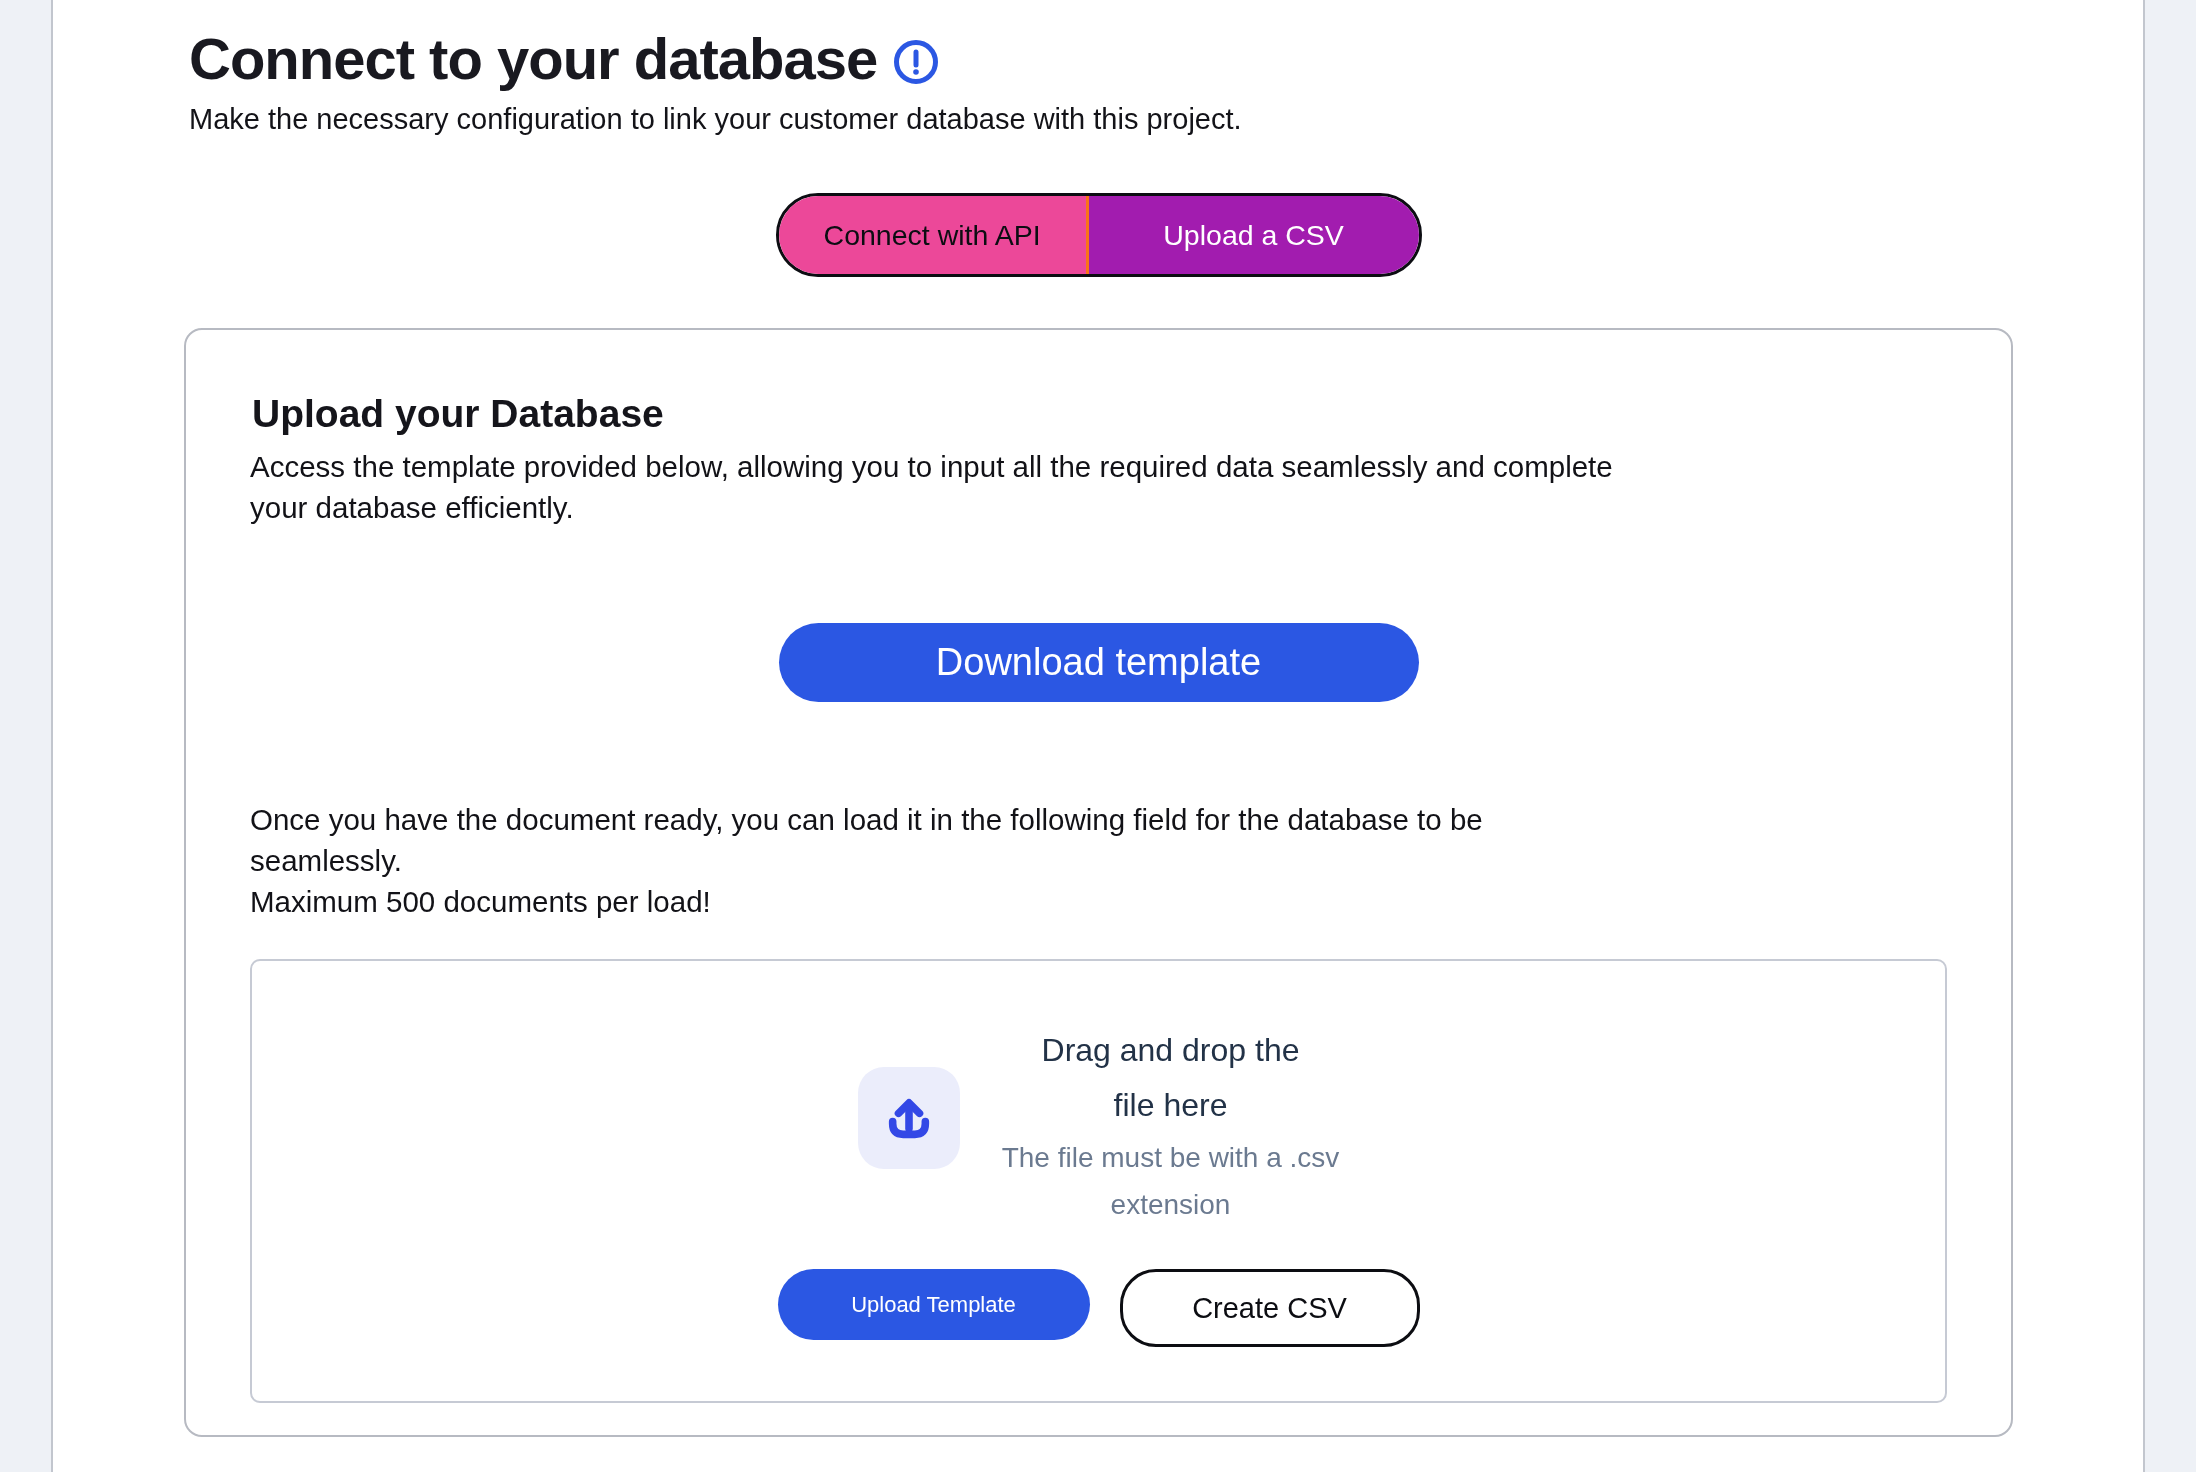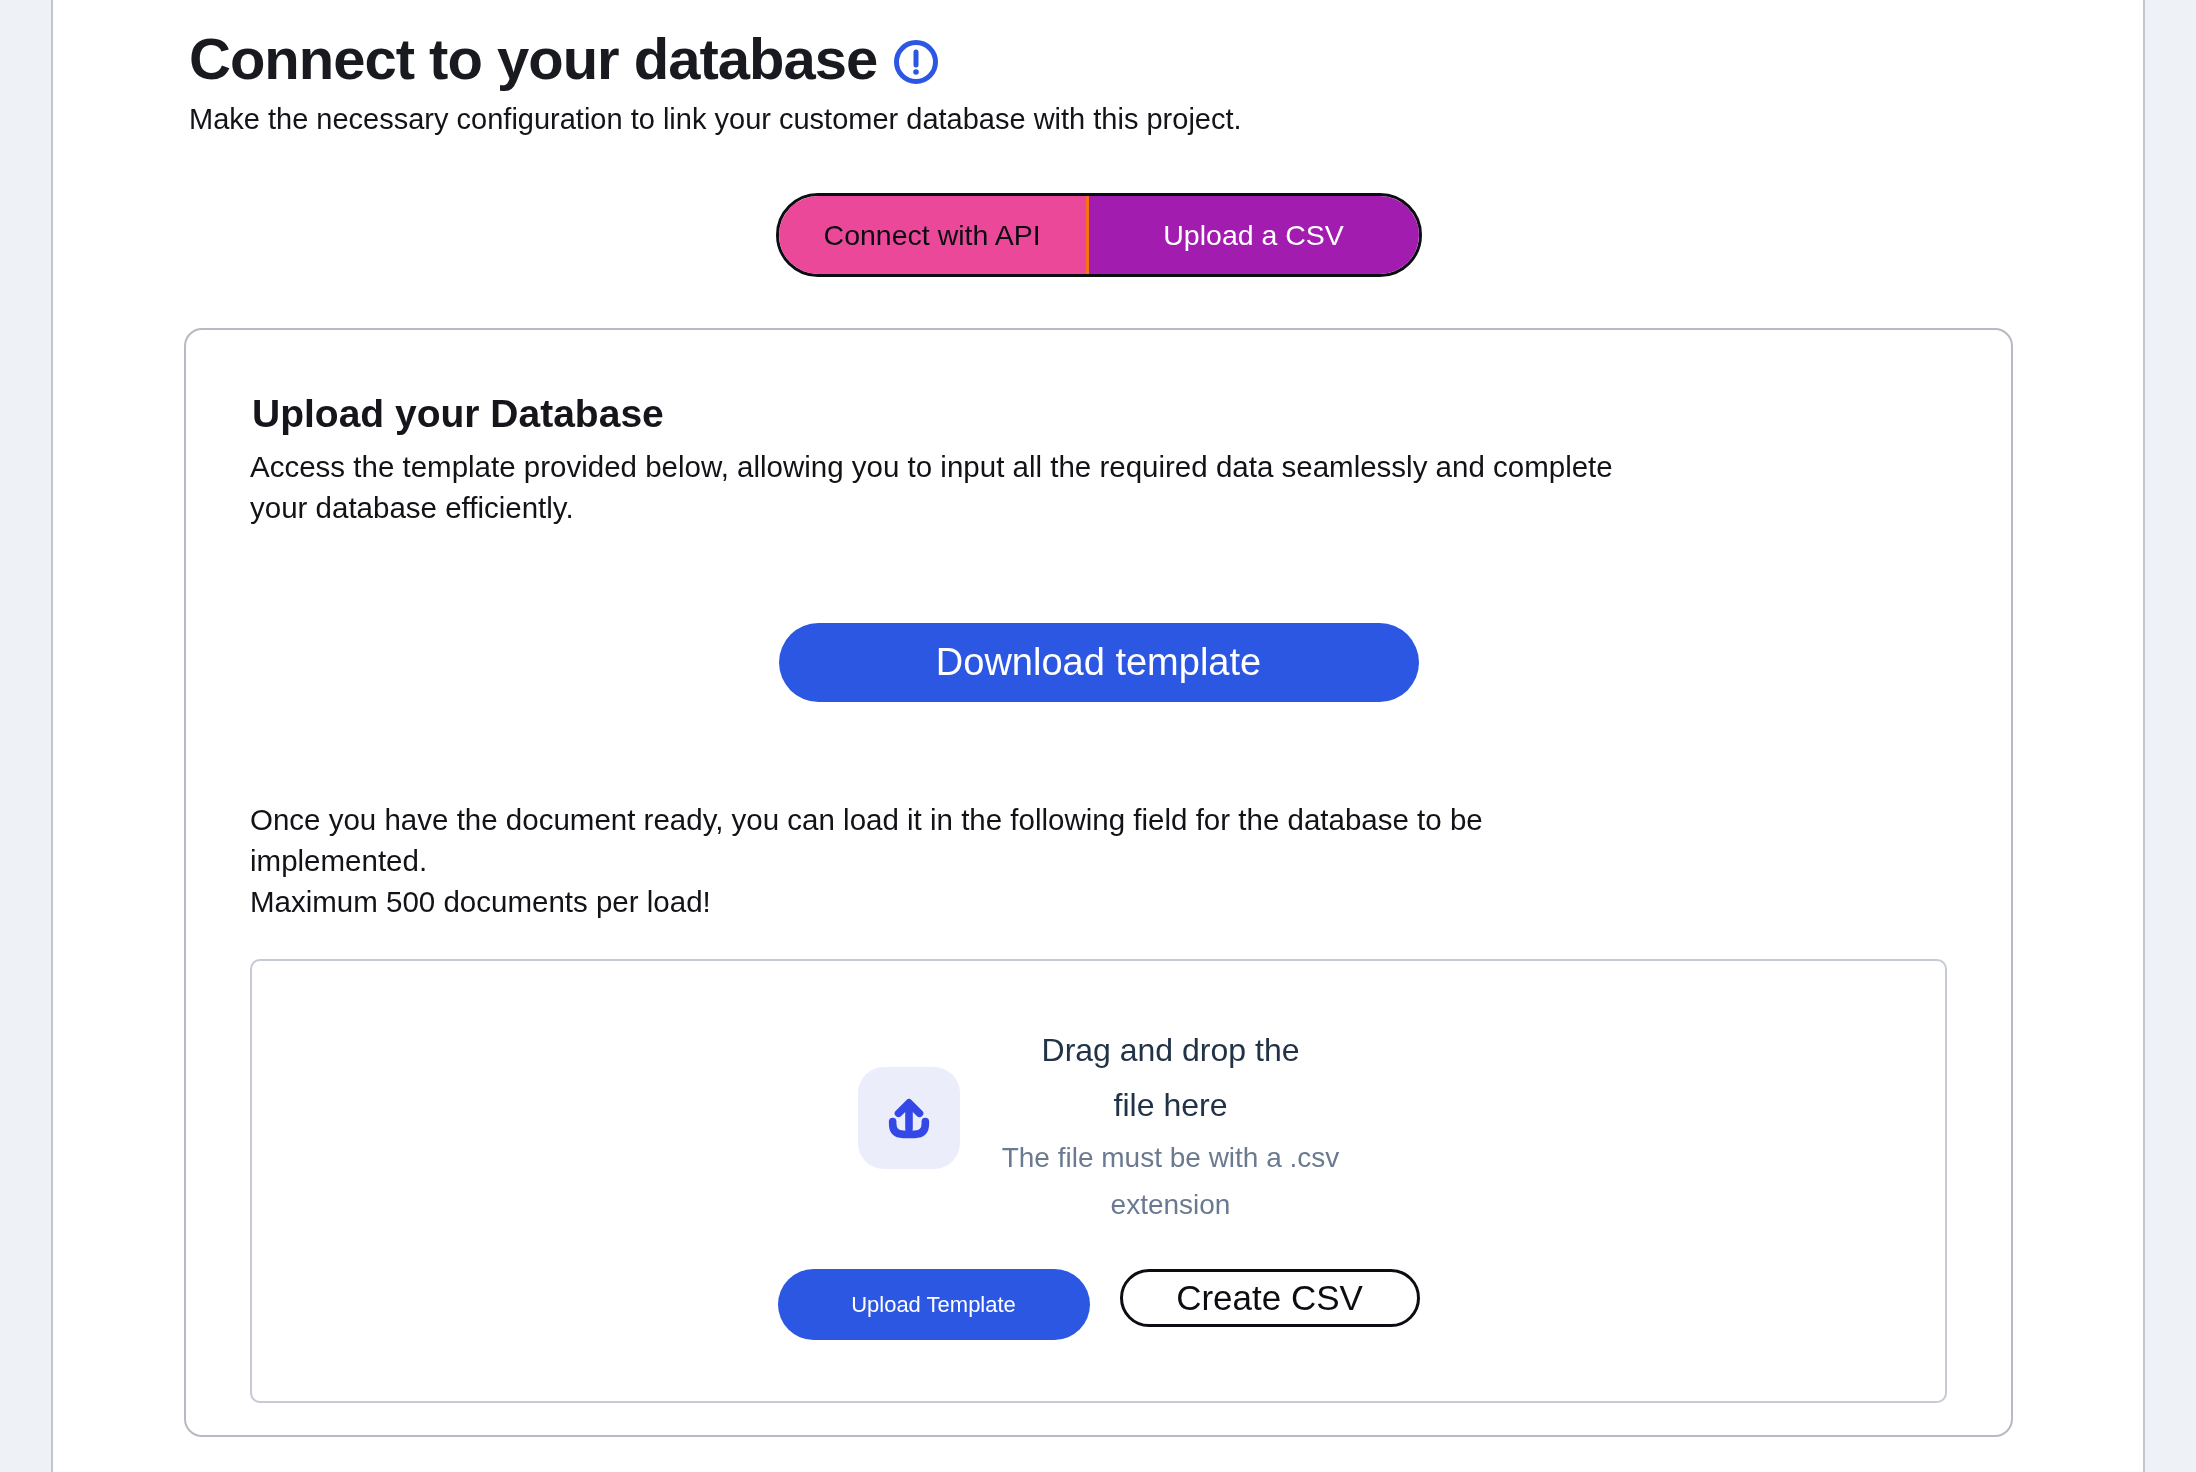--- a/index.html
+++ b/index.html
@@ -44,22 +44,22 @@
   .dz-row{display:flex;align-items:flex-start;}
   .tile{width:102px;height:102px;background:#ebedfb;border-radius:26px;display:flex;
         align-items:center;justify-content:center;margin-top:44px;margin-right:42px;}
   .upload-svg{width:56px;height:56px;}
   .dz-text{text-align:center;}
   .dz-title{font-size:32px;line-height:55px;color:#223247;}
   .dz-hint{font-size:28px;line-height:45px;color:#6b7a90;margin-top:2px;}
   .dz-buttons{display:flex;gap:30px;margin-top:42px;}
   .btn-upload{width:312px;height:71px;border-radius:36px;background:#2b57e3;color:#fff;
               font-size:22px;border:none;}
-  .btn-create{width:300px;height:58px;border-radius:36px;background:#fff;color:#0c0d12;
-              font-size:35px;border:3px solid #0c0d12;box-sizing:border-box;}
+  .btn-create{width:300px;height:78px;border-radius:36px;background:#fff;color:#0c0d12;
+              font-size:29px;border:3px solid #0c0d12;box-sizing:border-box;}
 </style>
 </head>
 <body>
 
 <div class="rail rail-left"></div>
 <div class="rail rail-right"></div>
 
 <div class="content">
   <div class="inner">
 
@@ -86,21 +86,21 @@
         <div class="bodyline">Access the template provided below, allowing you to input all the required data seamlessly and complete</div>
         <div class="bodyline">your database efficiently.</div>
       </div>
 
       <div class="dl-row">
         <button class="btn btn-download">Download template</button>
       </div>
 
       <div class="instructions">
         <div class="bodyline">Once you have the document ready, you can load it in the following field for the database to be</div>
-        <div class="bodyline">implemented.</div>
+        <div class="bodyline">seamlessly.</div>
         <div class="bodyline">Maximum 500 documents per load!</div>
       </div>
 
       <div class="dropzone">
         <div class="dz-row">
           <div class="tile">
             <svg class="upload-svg" viewBox="0 0 48 48" fill="none">
               <path d="M15 20 L24 11 L33 20" stroke="#3348e6" stroke-width="6.5" stroke-linecap="round" stroke-linejoin="round"></path>
               <path d="M24 14 V33" stroke="#3348e6" stroke-width="6.5" stroke-linecap="round"></path>
               <path d="M10 27 v2 c0 6 3 9 9 9 h10 c6 0 9 -3 9 -9 v-2" stroke="#3348e6" stroke-width="6.5" stroke-linecap="round" stroke-linejoin="round"></path>

